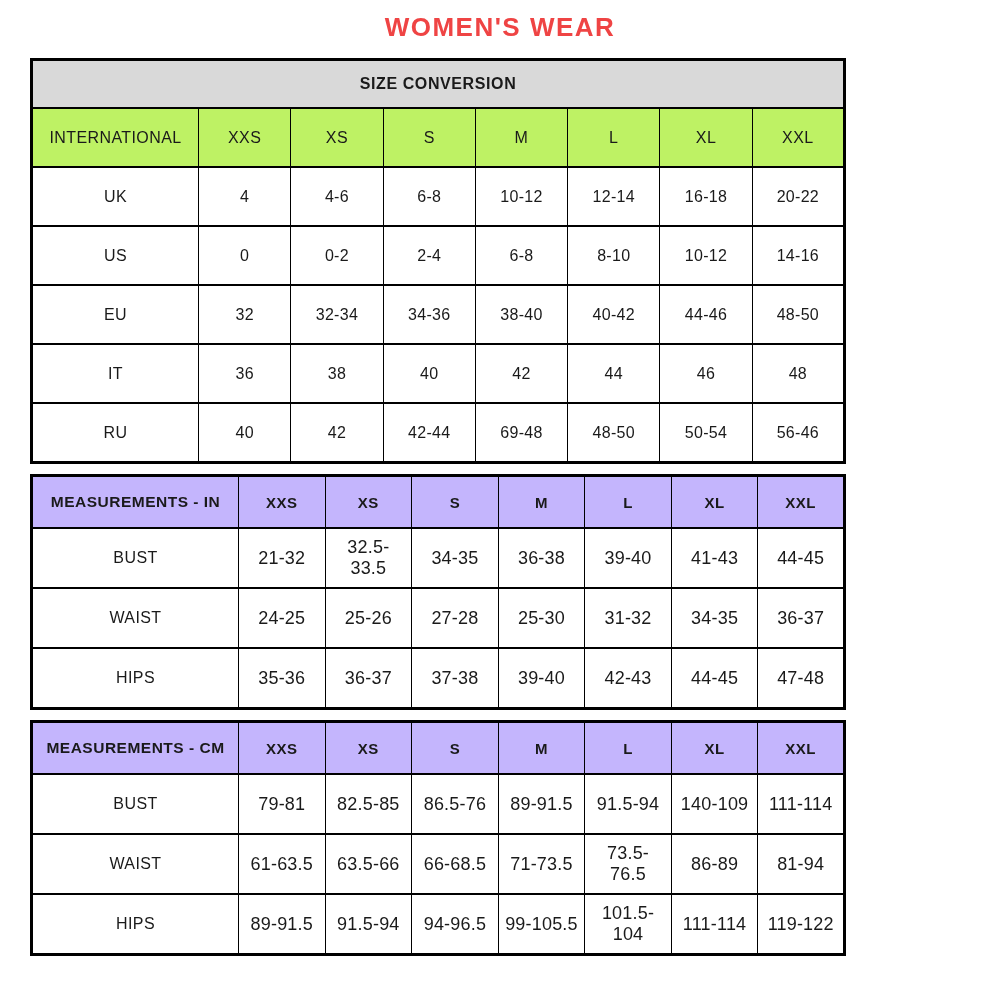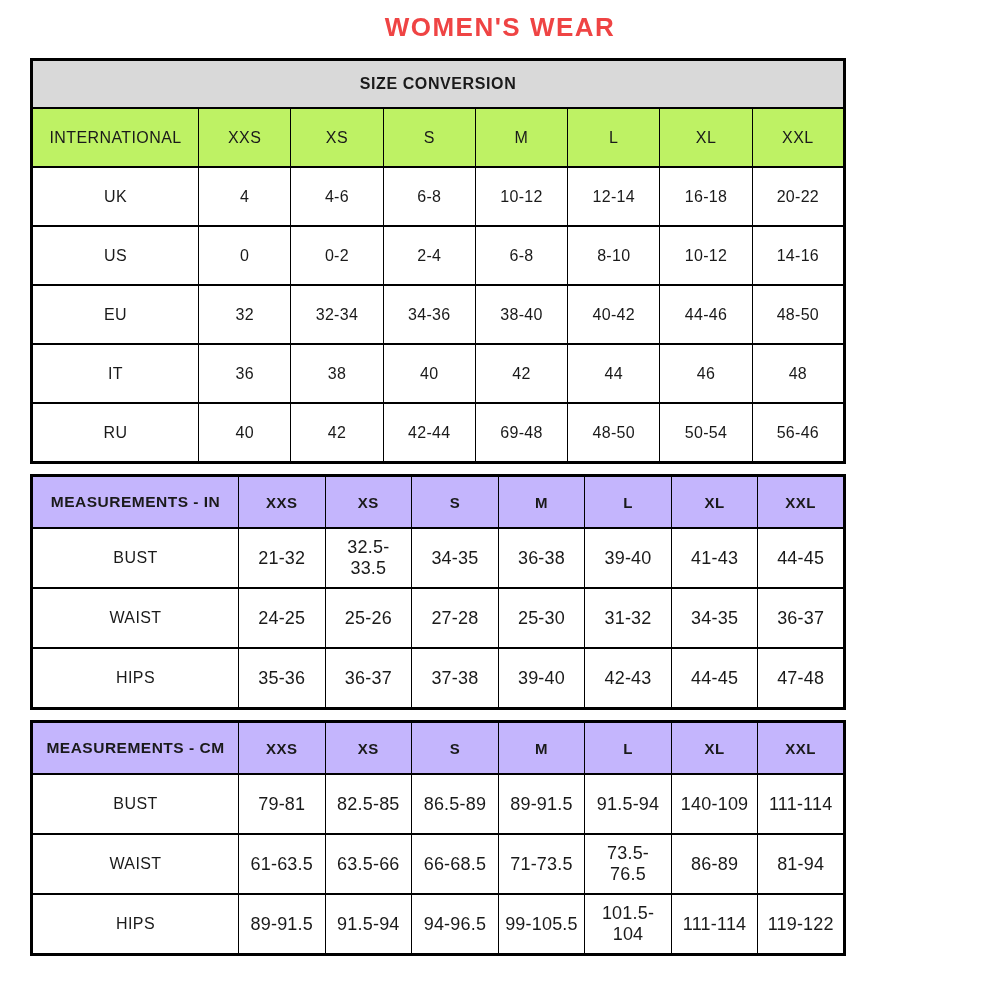--- a/index.html
+++ b/index.html
@@ -251,21 +251,21 @@
           <th>L</th>
           <th>XL</th>
           <th>XXL</th>
         </tr>
     </thead>
     <tbody>
         <tr>
           <td class="row-label">BUST</td>
           <td>79-81</td>
           <td>82.5-85</td>
-          <td>86.5-89</td>
+          <td>86.5-76</td>
           <td>89-91.5</td>
           <td>91.5-94</td>
           <td>140-109</td>
           <td>111-114</td>
         </tr>
         <tr>
           <td class="row-label">WAIST</td>
           <td>61-63.5</td>
           <td>63.5-66</td>
           <td>66-68.5</td>

